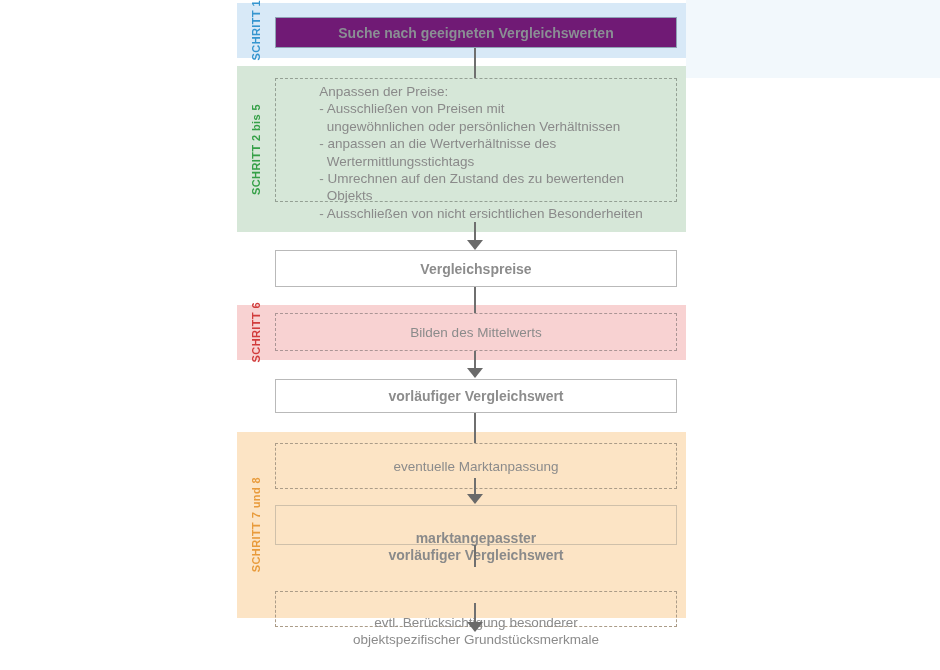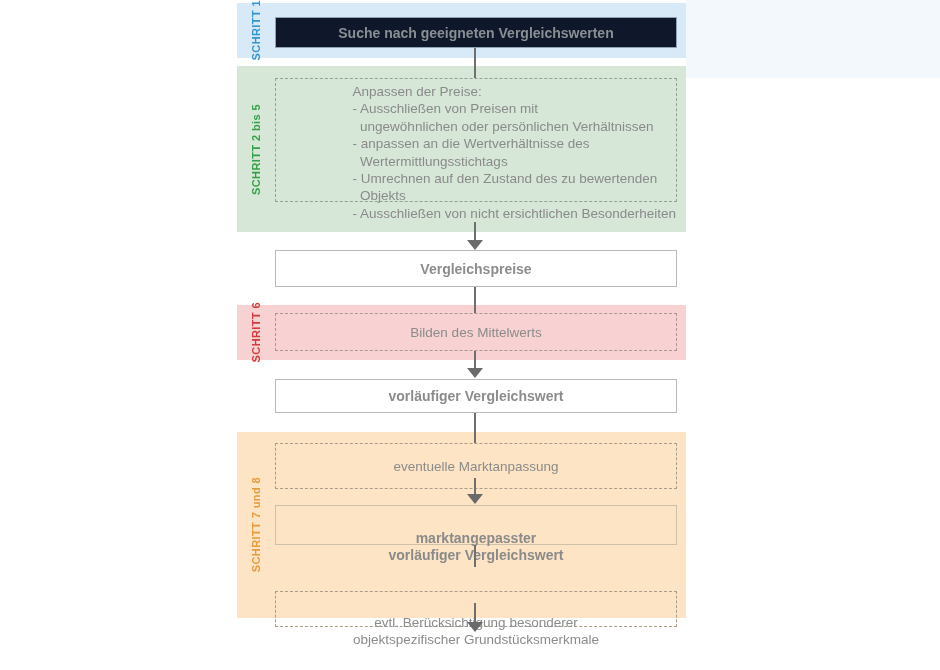--- a/index.html
+++ b/index.html
@@ -22,24 +22,24 @@
     font-size:11px;font-weight:bold;letter-spacing:.4px;white-space:nowrap;}
   .lbl-blue{color:#3595cf;}
   .lbl-green{color:#35a047;}
   .lbl-red{color:#d13c3c;}
   .lbl-orange{color:#e89b3c;}
 
   
   .box{position:absolute;left:275px;width:402px;box-sizing:border-box;
     display:flex;align-items:center;justify-content:center;text-align:center;
     color:#8b8b8b;font-size:13.5px;}
-  .box-step1{top:17px;height:31px;background:#0f172a;border:1px solid #8fa3b5;
+  .box-step1{top:17px;height:31px;background:#701a75;border:1px solid #8fa3b5;
     font-weight:bold;font-size:14px;color:#8a8f94;}
   .box-green{top:78px;height:124px;border:1.5px dashed #94a094;
-    align-items:flex-start;justify-content:flex-end;}
+    align-items:flex-start;justify-content:center;}
   .green-text{white-space:pre-wrap;text-align:left;padding:4px 0 0 10px;
     font-size:13.5px;line-height:17.4px;color:#8a8a8a;}
   .box-result{background:#ffffff;border:1px solid #b9b9b9;font-weight:bold;
     font-size:14px;color:#8c8c8c;}
   .box-result1{top:250px;height:37px;}
   .box-red{top:313px;height:38px;border:1.5px dashed #ab9595;}
   .box-result2{top:379px;height:34px;}
   .box-orange1{top:443px;height:46px;border:1.5px dashed #ab9c88;}
   .box-orange2{top:505px;height:40px;border:1px solid #cfc0aa;font-weight:bold;
     font-size:14px;color:#8a8a8a;}

